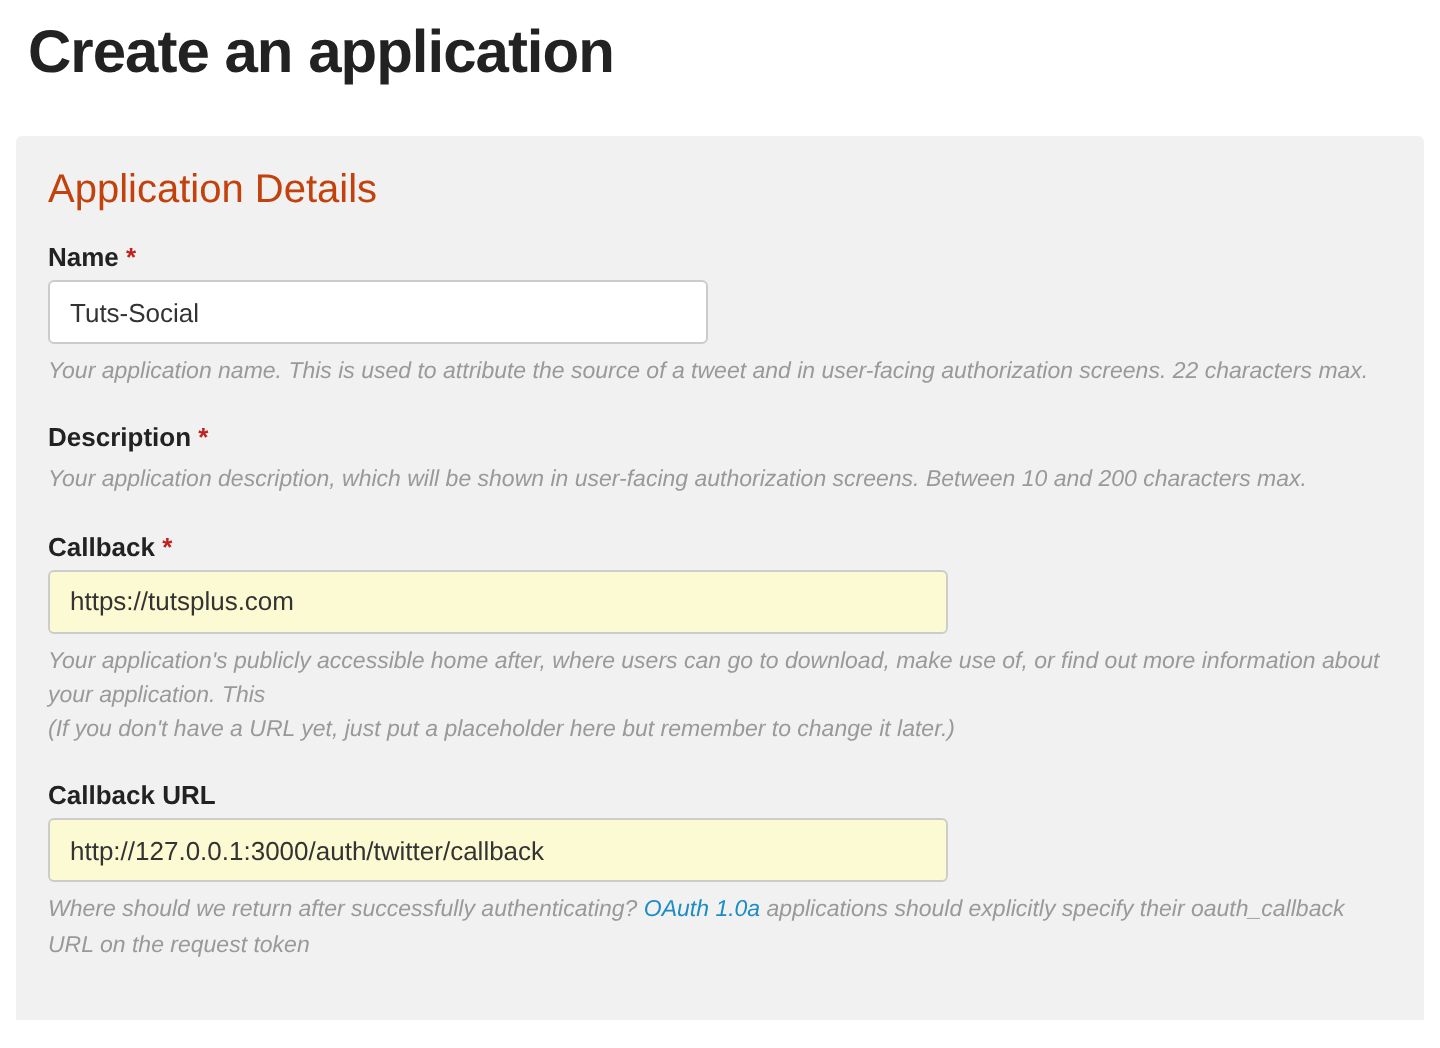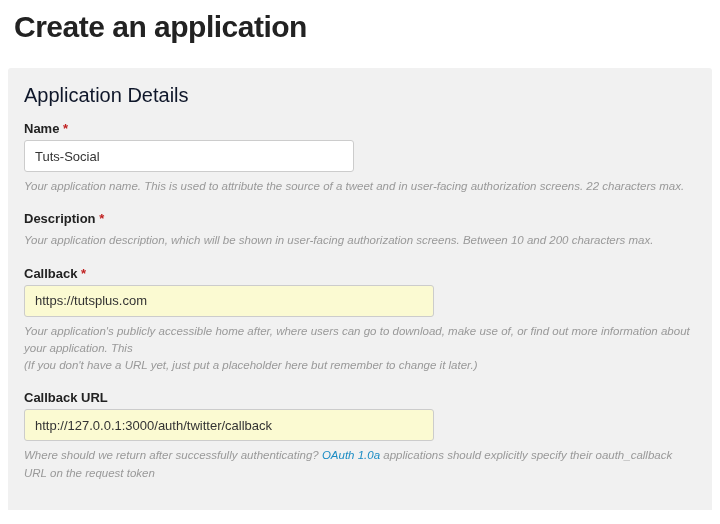--- a/index.html
+++ b/index.html
@@ -20,21 +20,21 @@
   }
   .panel {
     background: #f1f1f1;
     margin: 0 8px 0 8px;
     padding: 16px 16px 12px 16px;
     border-radius: 3px 3px 0 0;
   }
   .panel-title {
     font-size: 20px;
     font-weight: 400;
-    color: #0f172a;
+    color: #c2410c;
     margin: 0 0 14px 0;
   }
   .field {
     margin-bottom: 6px;
   }
   .field-label {
     display: block;
     font-size: 13px;
     font-weight: bold;
     color: #222;
@@ -53,21 +53,21 @@
     background: #fff;
     border: 1px solid #ccc;
     border-radius: 3px;
     outline: none;
   }
   .text-input.wide {
     width: 100%;
   }
   .text-input.highlight {
     background: #fbfad2;
-    width: 410px;
+    width: 450px;
   }
   .help {
     font-size: 11.5px;
     color: #999;
     font-style: italic;
     line-height: 1.5;
     margin: 6px 0 16px 0;
   }
   .help a {
     color: #1b8cc4;

